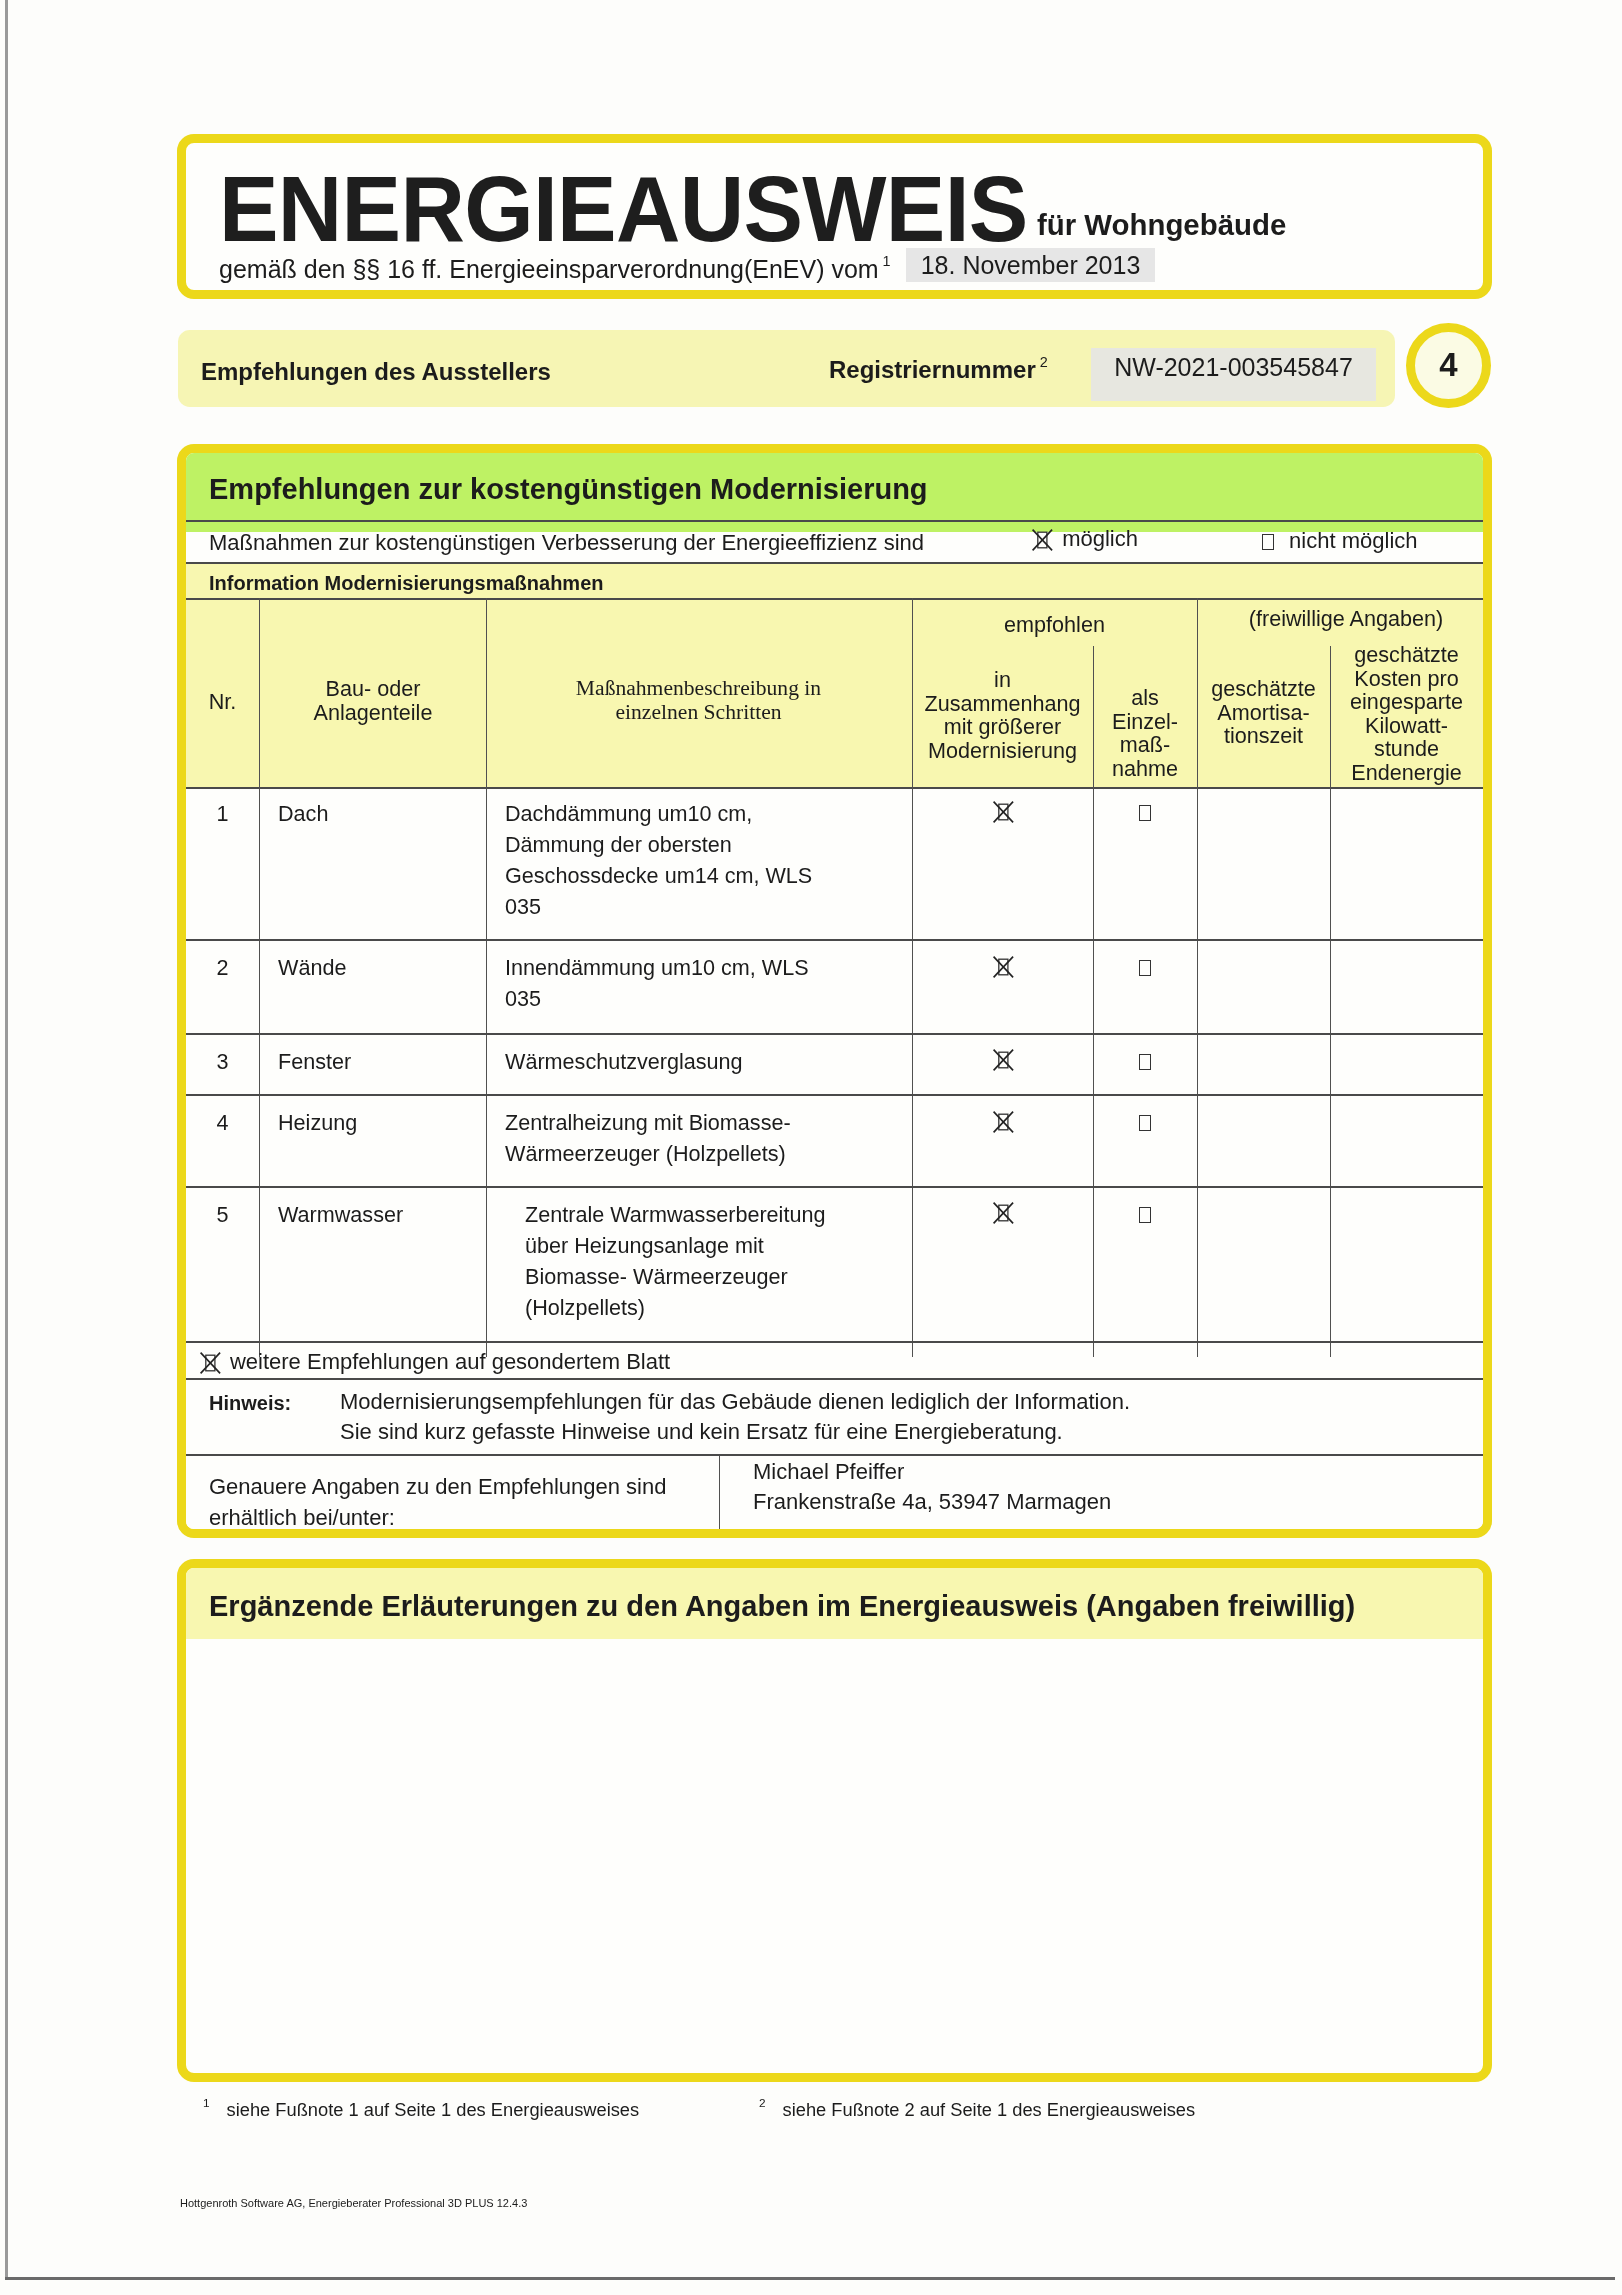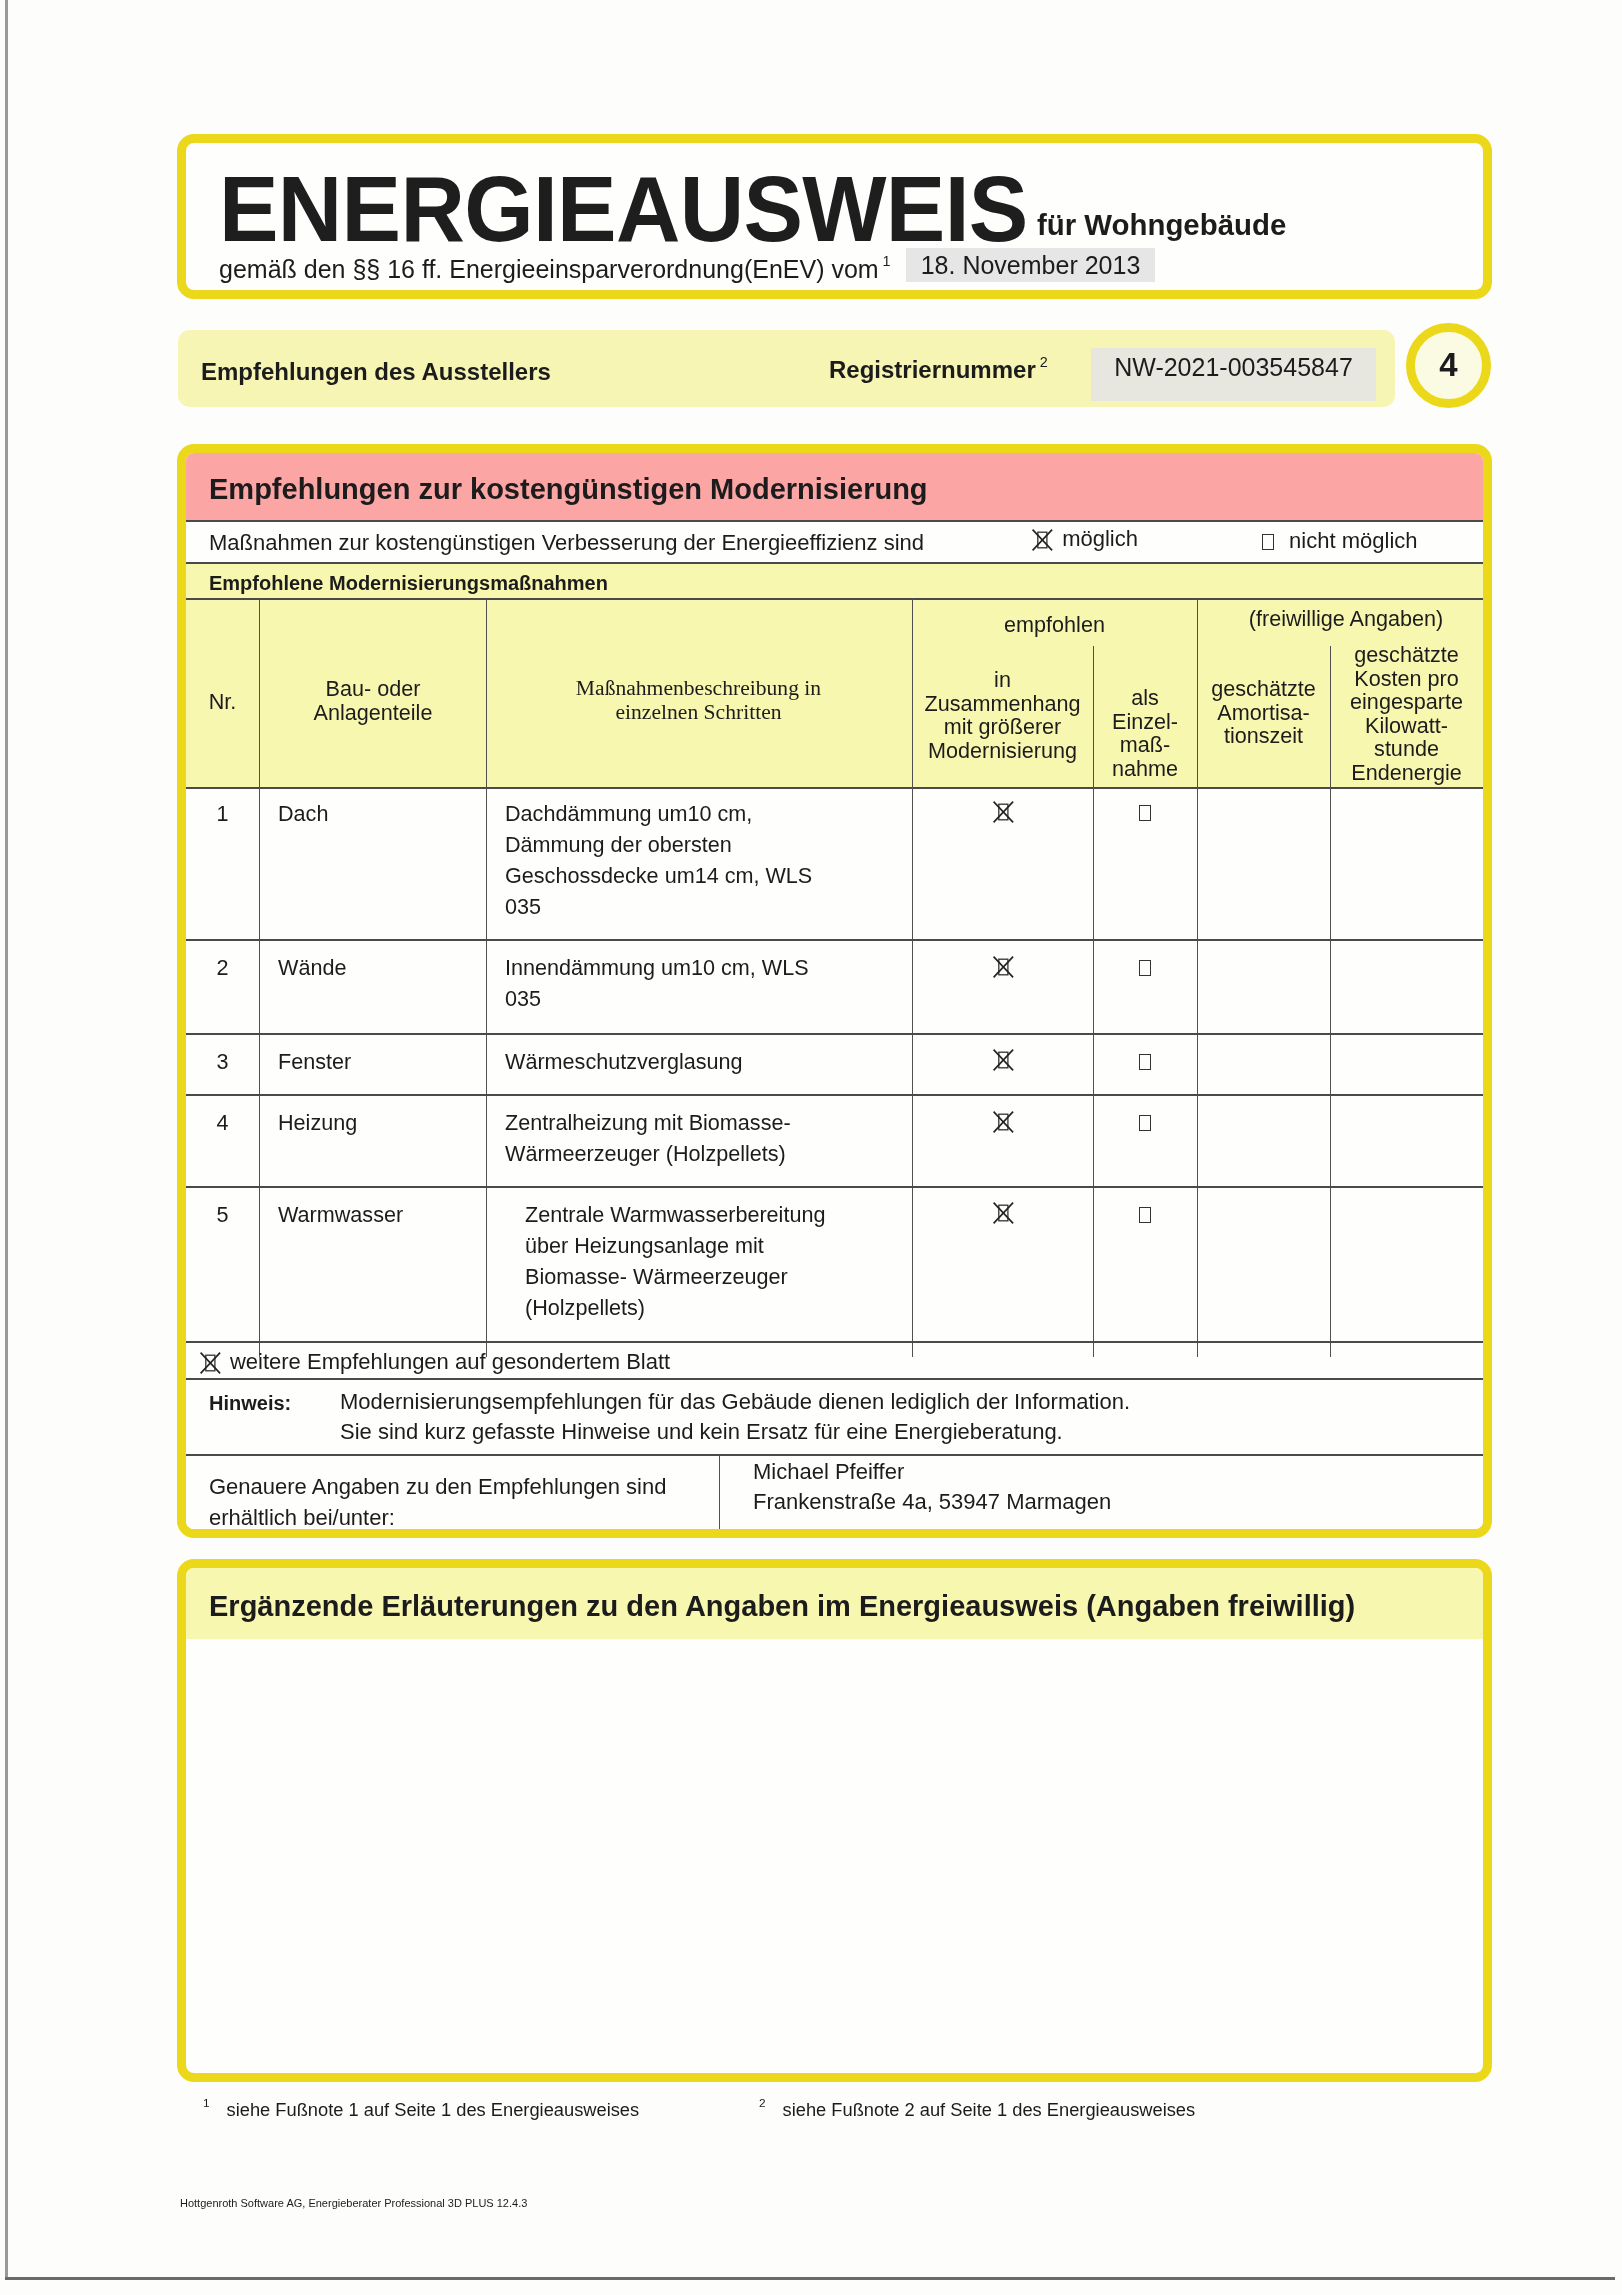--- a/index.html
+++ b/index.html
@@ -28,21 +28,21 @@
   
   #regband { position: absolute; left: 178px; top: 330px; width: 1217px; height: 77px; background: #f6f5b4; border-radius: 11.8px; }
   .reg-left { position: absolute; left: 23px; top: 27.5px; font-size: 24px; font-weight: bold; }
   .reg-label { position: absolute; left: 651px; top: 23.6px; font-size: 24px; font-weight: bold; }
   .reg-label sup { font-size: 14.4px; font-weight: normal; vertical-align: 10.5px; margin-left: 3.9px; }
   .reg-value { position: absolute; left: 913px; top: 18.3px; width: 285px; height: 53px; background: #e7e7e0; font-size: 25px; line-height: 39px; text-align: center; }
   #pagecircle { position: absolute; left: 1406px; top: 323px; width: 85px; height: 85px; box-sizing: border-box; border: 9.8px solid #ecd81a; border-radius: 50%; background: #fbfbe4; text-align: center; line-height: 65px; font-size: 33px; font-weight: bold; }
 
   
   #main { left: 177px; top: 444px; width: 1315px; height: 1094px; overflow: hidden; }
-  .m-title { position: absolute; left: 0; top: 0; width: 100%; height: 67px; background: #fca5a5; }
+  .m-title { position: absolute; left: 0; top: 0; width: 100%; height: 79px; background: #bef264; }
   .m-title span { position: absolute; left: 23px; top: 19.6px; font-size: 29px; font-weight: bold; }
   .hl { position: absolute; left: 0; width: 100%; height: 2px; background: #4a4a4a; }
   .vl { position: absolute; width: 1.3px; background: #505050; }
   .row-text { position: absolute; font-size: 22px; }
   .sub-head { position: absolute; left: 0; width: 100%; background: #f8f7b0; }
   .cb { display: inline-block; width: 11.8px; height: 15.7px; border: 1.3px solid #333; box-sizing: border-box; vertical-align: middle; }
   .cbx { display: inline-block; position: relative; width: 26px; height: 26px; vertical-align: middle; }
   .cbx svg { position: absolute; left: 0; top: 0; }
   .th { position: absolute; text-align: center; font-size: 21.6px; line-height: 23.6px; }
   .td { position: absolute; font-size: 21.6px; line-height: 31px; }
@@ -97,21 +97,21 @@
     </span>
     <span>möglich</span>
   </div>
   <div class="row-text" style="left:1076px; top:75px;">
     <span class="cb"></span>
     <span style="margin-left:9.2px;">nicht möglich</span>
   </div>
   <div class="hl" style="top:109px;"></div>
 
   <div class="sub-head" style="top:111px; height:148px; height:288px;"></div>
-  <div class="row-text" style="left:23px; top:119px; font-size:20px; font-weight:bold;">Empfohlene Modernisierungsmaßnahmen</div>
+  <div class="row-text" style="left:23px; top:119px; font-size:20px; font-weight:bold;">Information Modernisierungsmaßnahmen</div>
   <div class="hl" style="top:145px;"></div>
 
   <div class="th" style="left:0; width:73px; top:237px;">Nr.</div>
   <div class="th" style="left:73px; width:228px; top:224px;">
     <div>Bau- oder</div>
     <div>Anlagenteile</div>
   </div>
   <div class="th" style="left:300px; width:425px; top:224px;font-family:Liberation Serif, serif;">
     <div>Maßnahmenbeschreibung in</div>
     <div>einzelnen Schritten</div>

